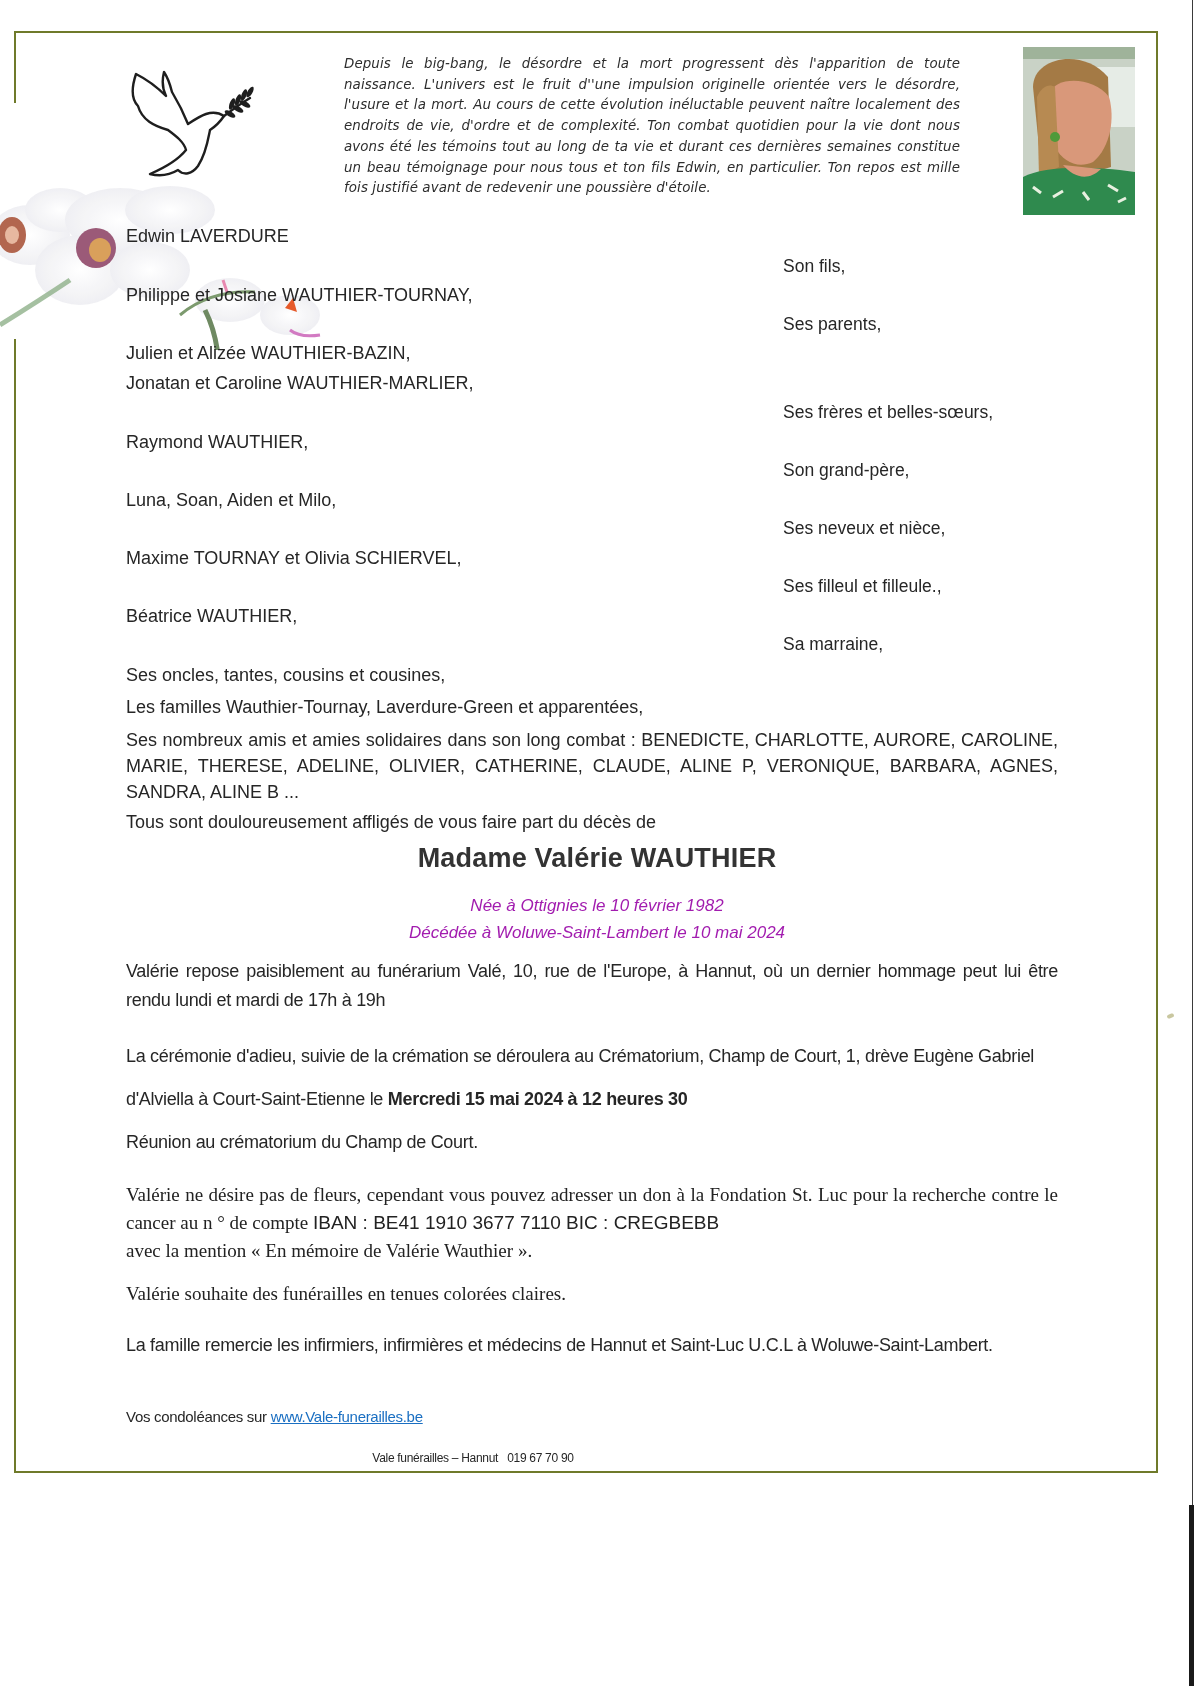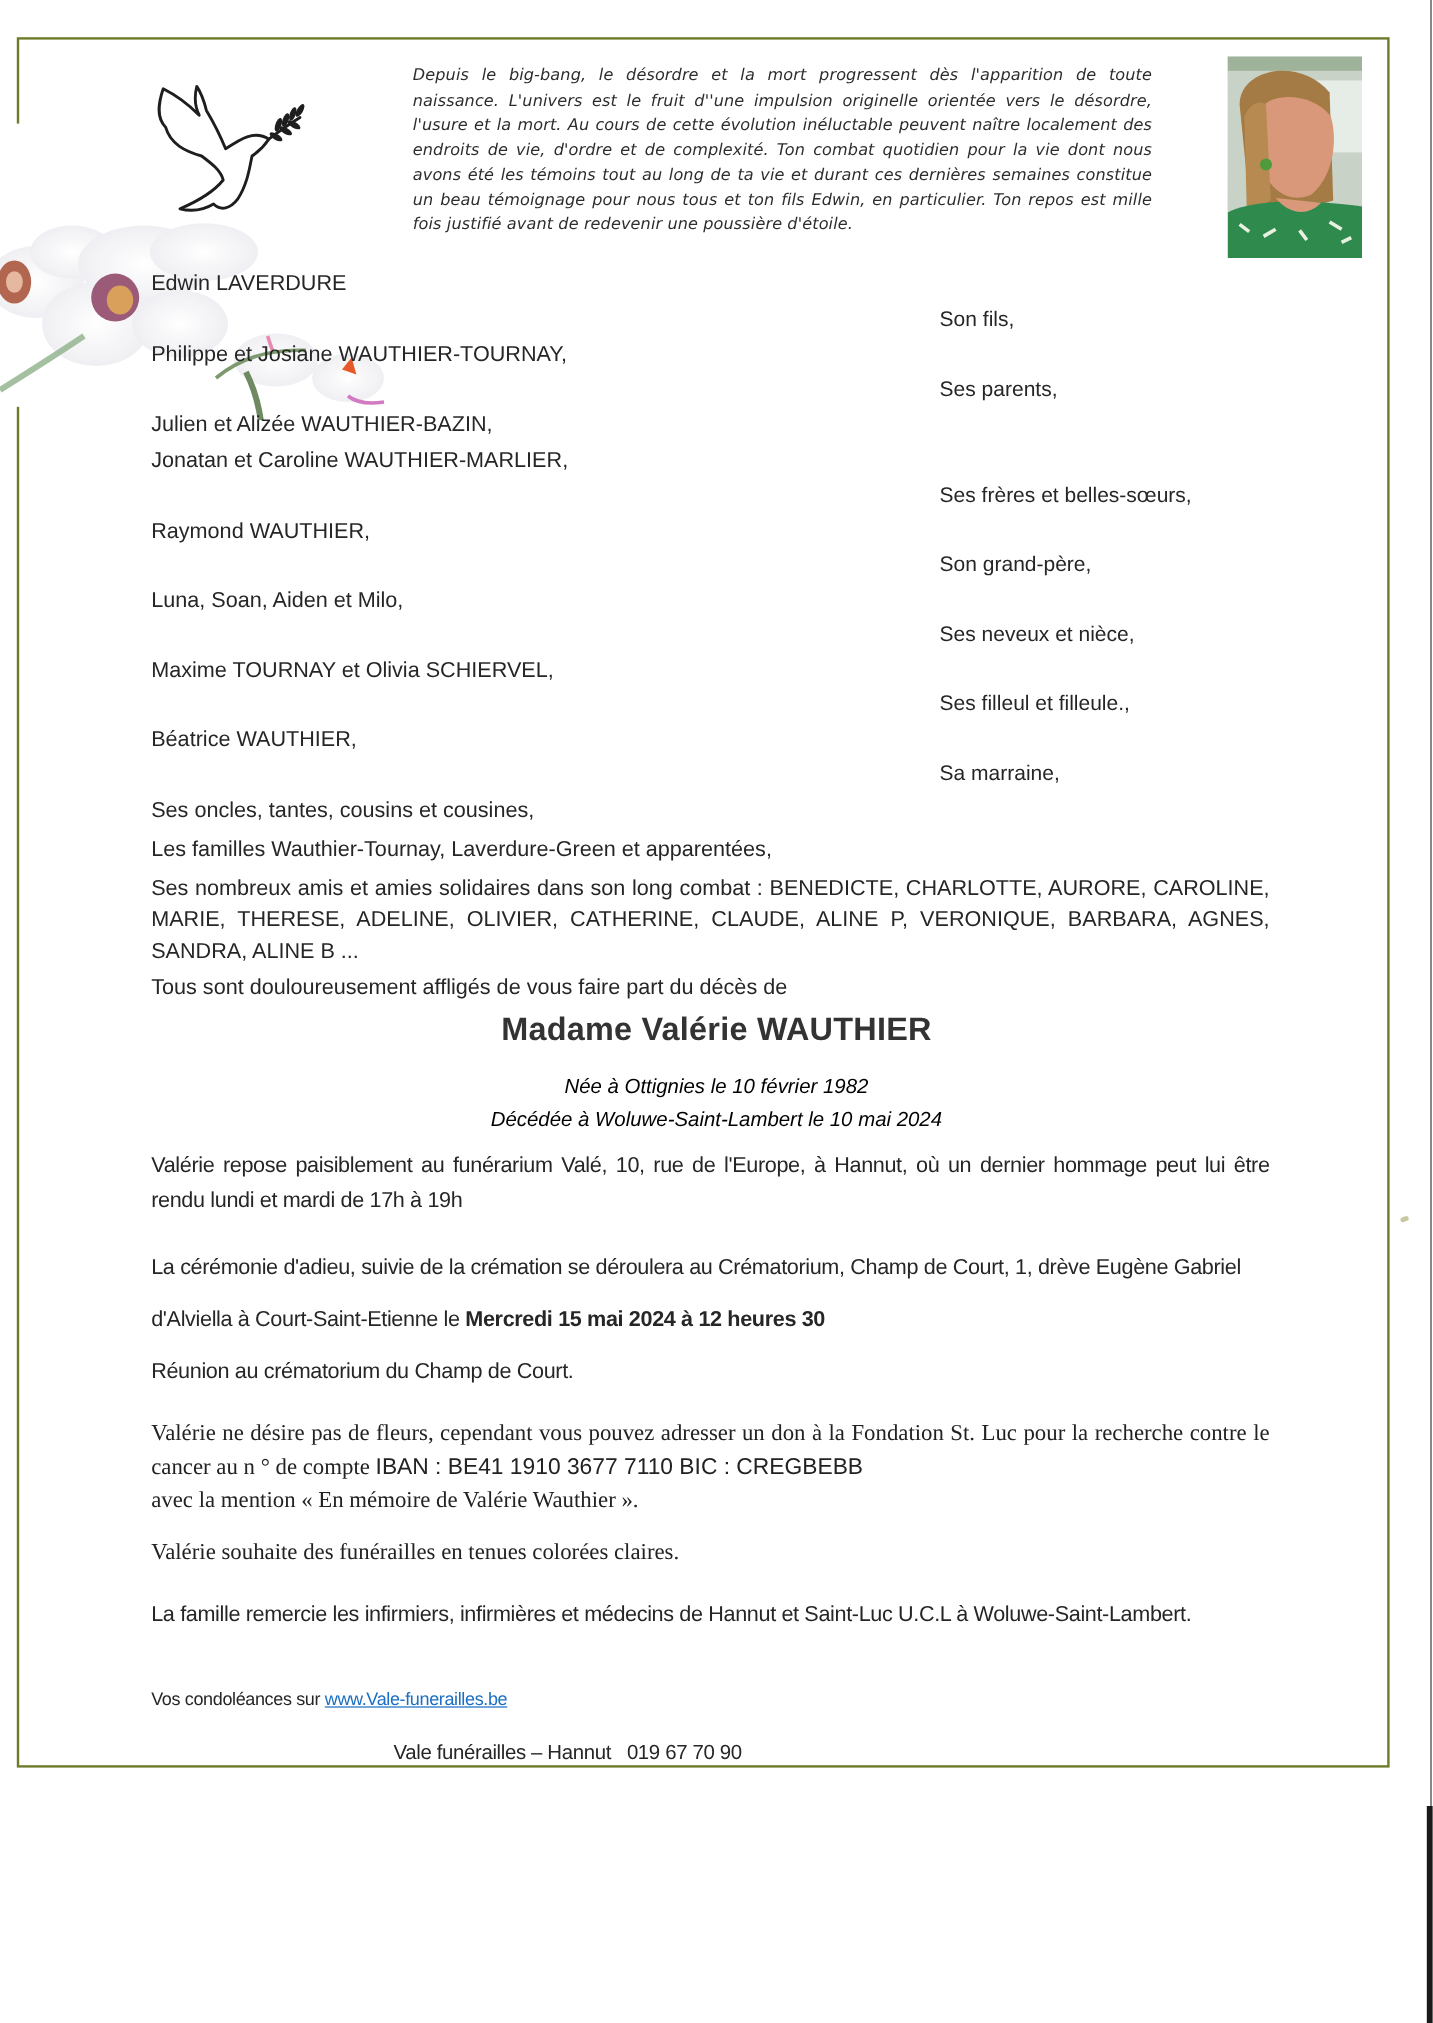--- a/index.html
+++ b/index.html
@@ -36,29 +36,29 @@
 
     .para { position: absolute; left: 126px; width: 932px; font-size: 18px; color: #262626; }
     .justify { text-align: justify; text-align-last: left; }
     .friends { line-height: 26px; }
     .deceased {
       position: absolute; left: 0; width: 1194px; top: 843px; text-align: center;
       font-size: 27px; font-weight: bold; color: #333333; letter-spacing: 0.2px;
     }
     .dates {
       position: absolute; left: 0; width: 1194px; top: 892px; text-align: center;
-      font-style: italic; font-size: 17px; line-height: 27px; color: #000000;
+      font-style: italic; font-size: 17px; line-height: 27px; color: #a21caf;
     }
     .narrow { font-family: "Liberation Sans", sans-serif; letter-spacing: -0.3px; }
     .serif { font-family: "Liberation Serif", serif; font-size: 19px; line-height: 28px; color: #222; }
     .iban { font-family: "Liberation Sans", sans-serif; font-size: 19px; }
     .link { color: #1a6fc2; text-decoration: underline; }
     .footer {
       position: absolute; left: 0; width: 946px; top: 1451px; text-align: center;
-      font-size: 17px; color: #262626; letter-spacing: -0.3px;
+      font-size: 12px; color: #262626; letter-spacing: -0.3px;
     }
   </style>
 </head>
 <body>
 
 <div class="frame"></div>
 <div class="frame-gap"></div>
 <div class="scan-edge-thin"></div>
 <div class="scan-edge"></div>
 <div class="speck"></div>

